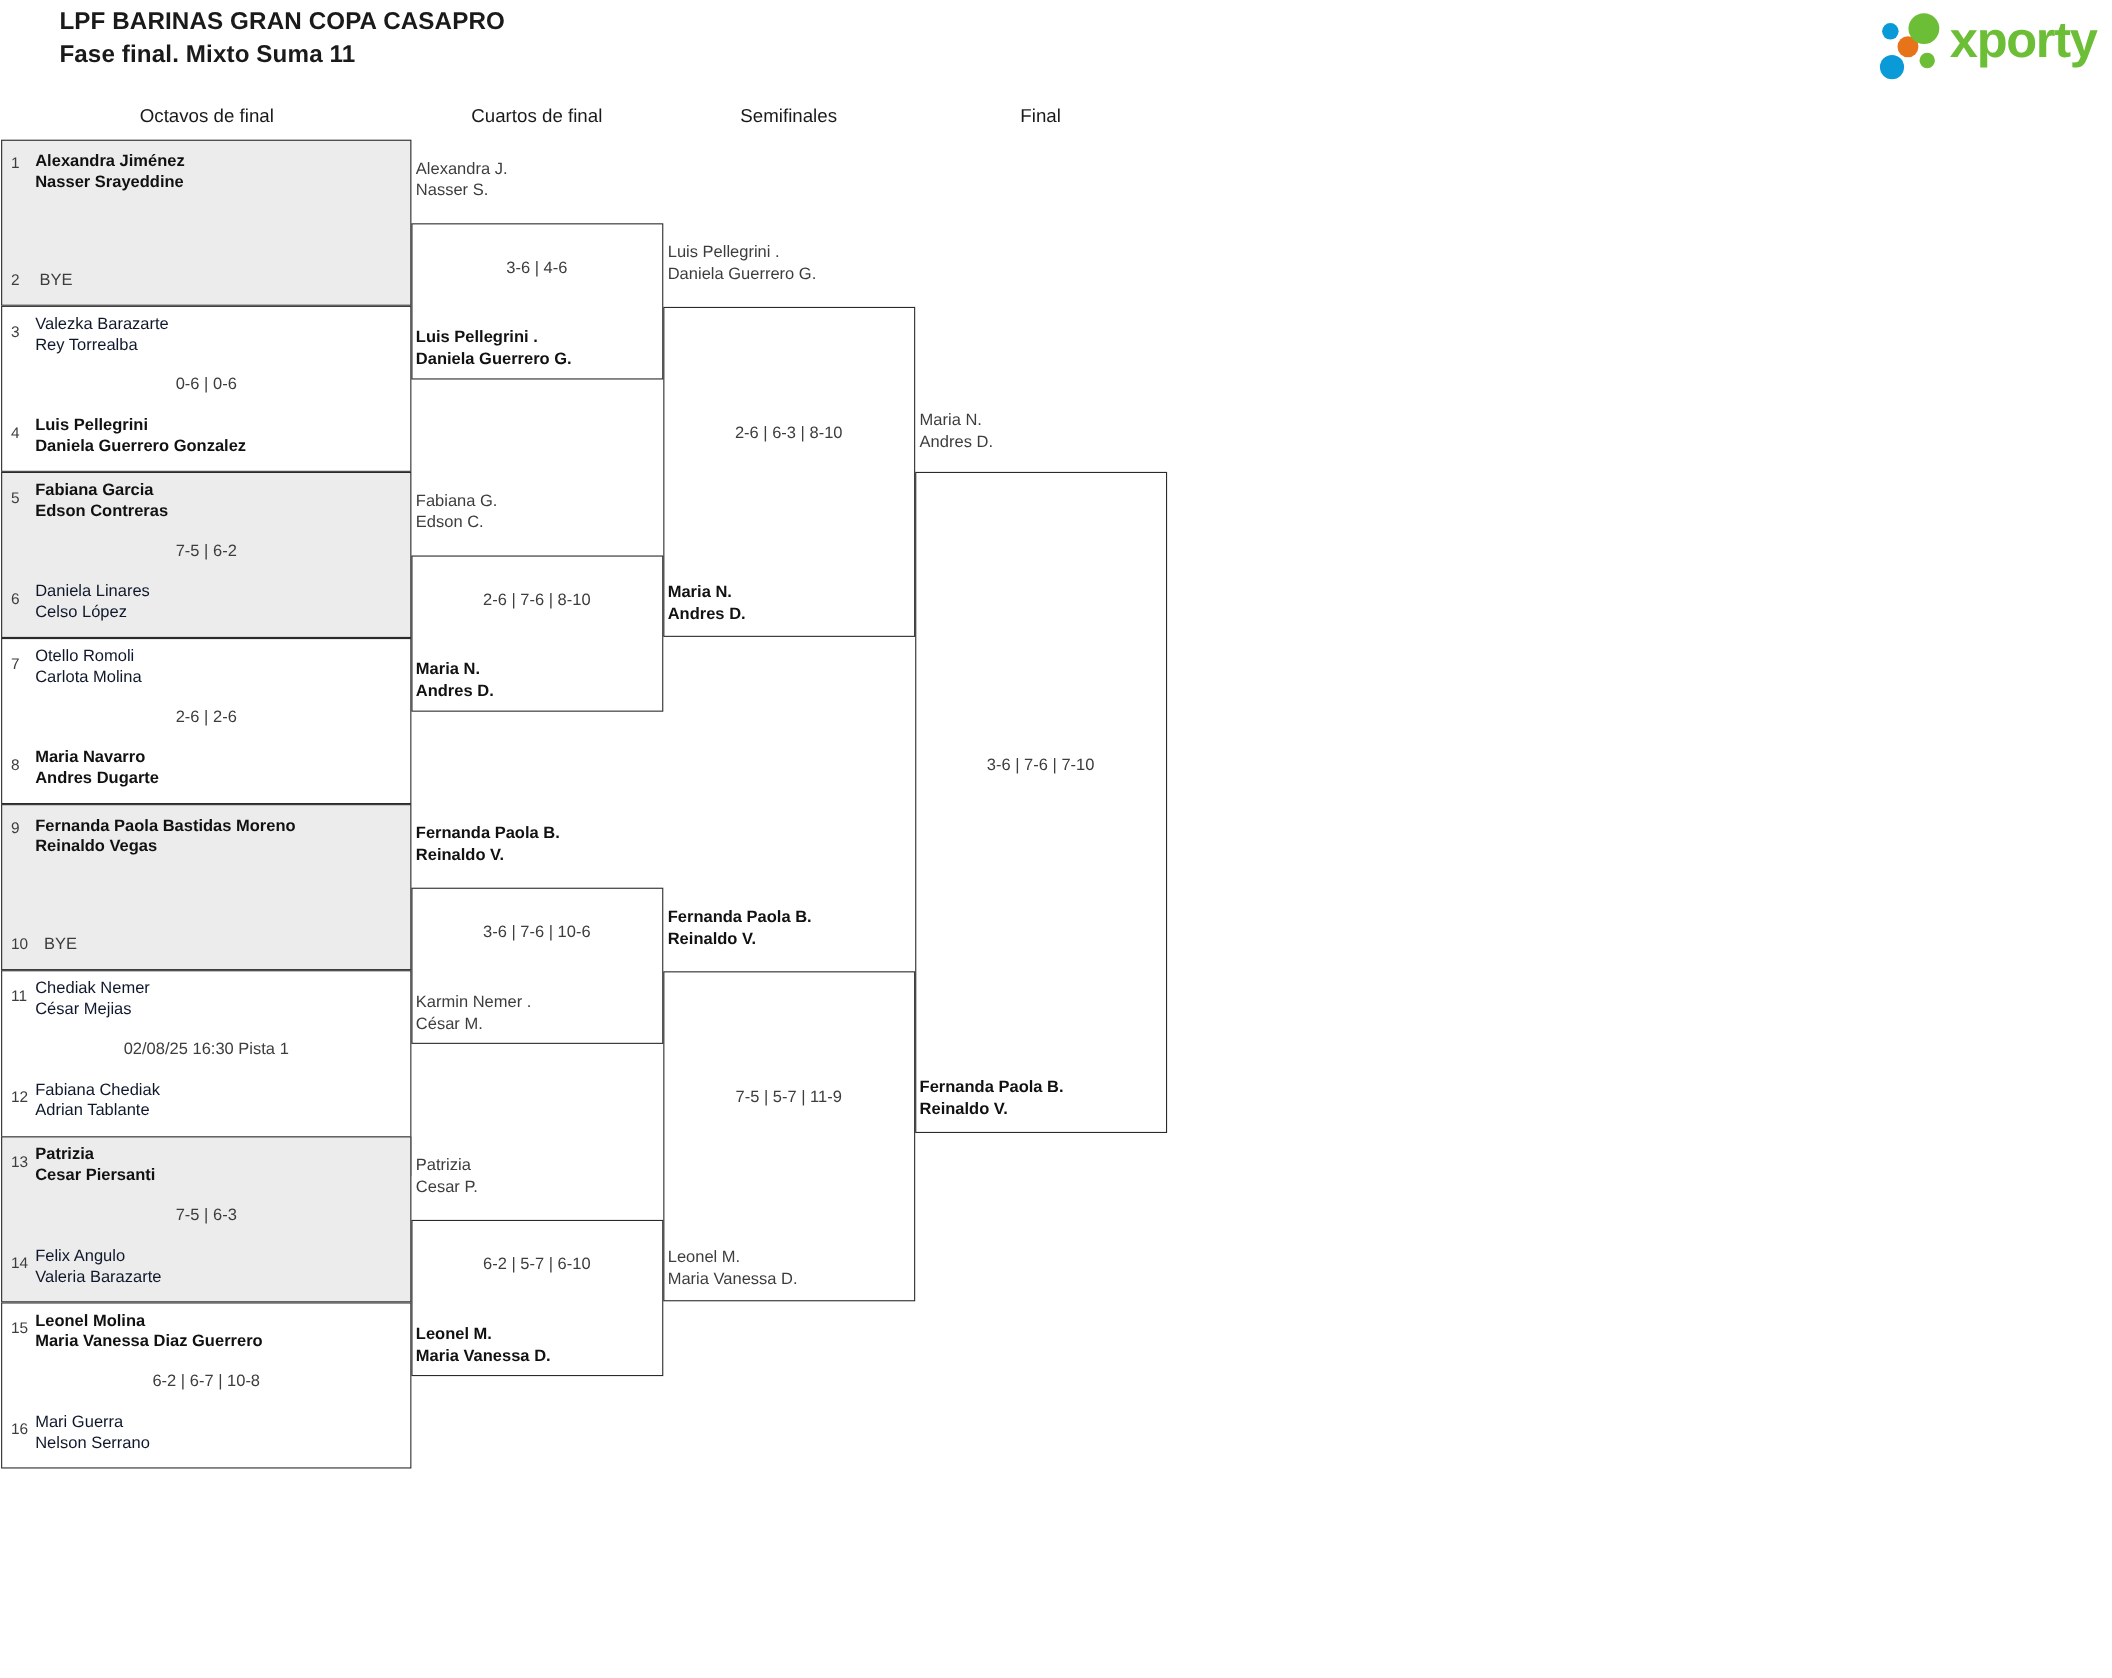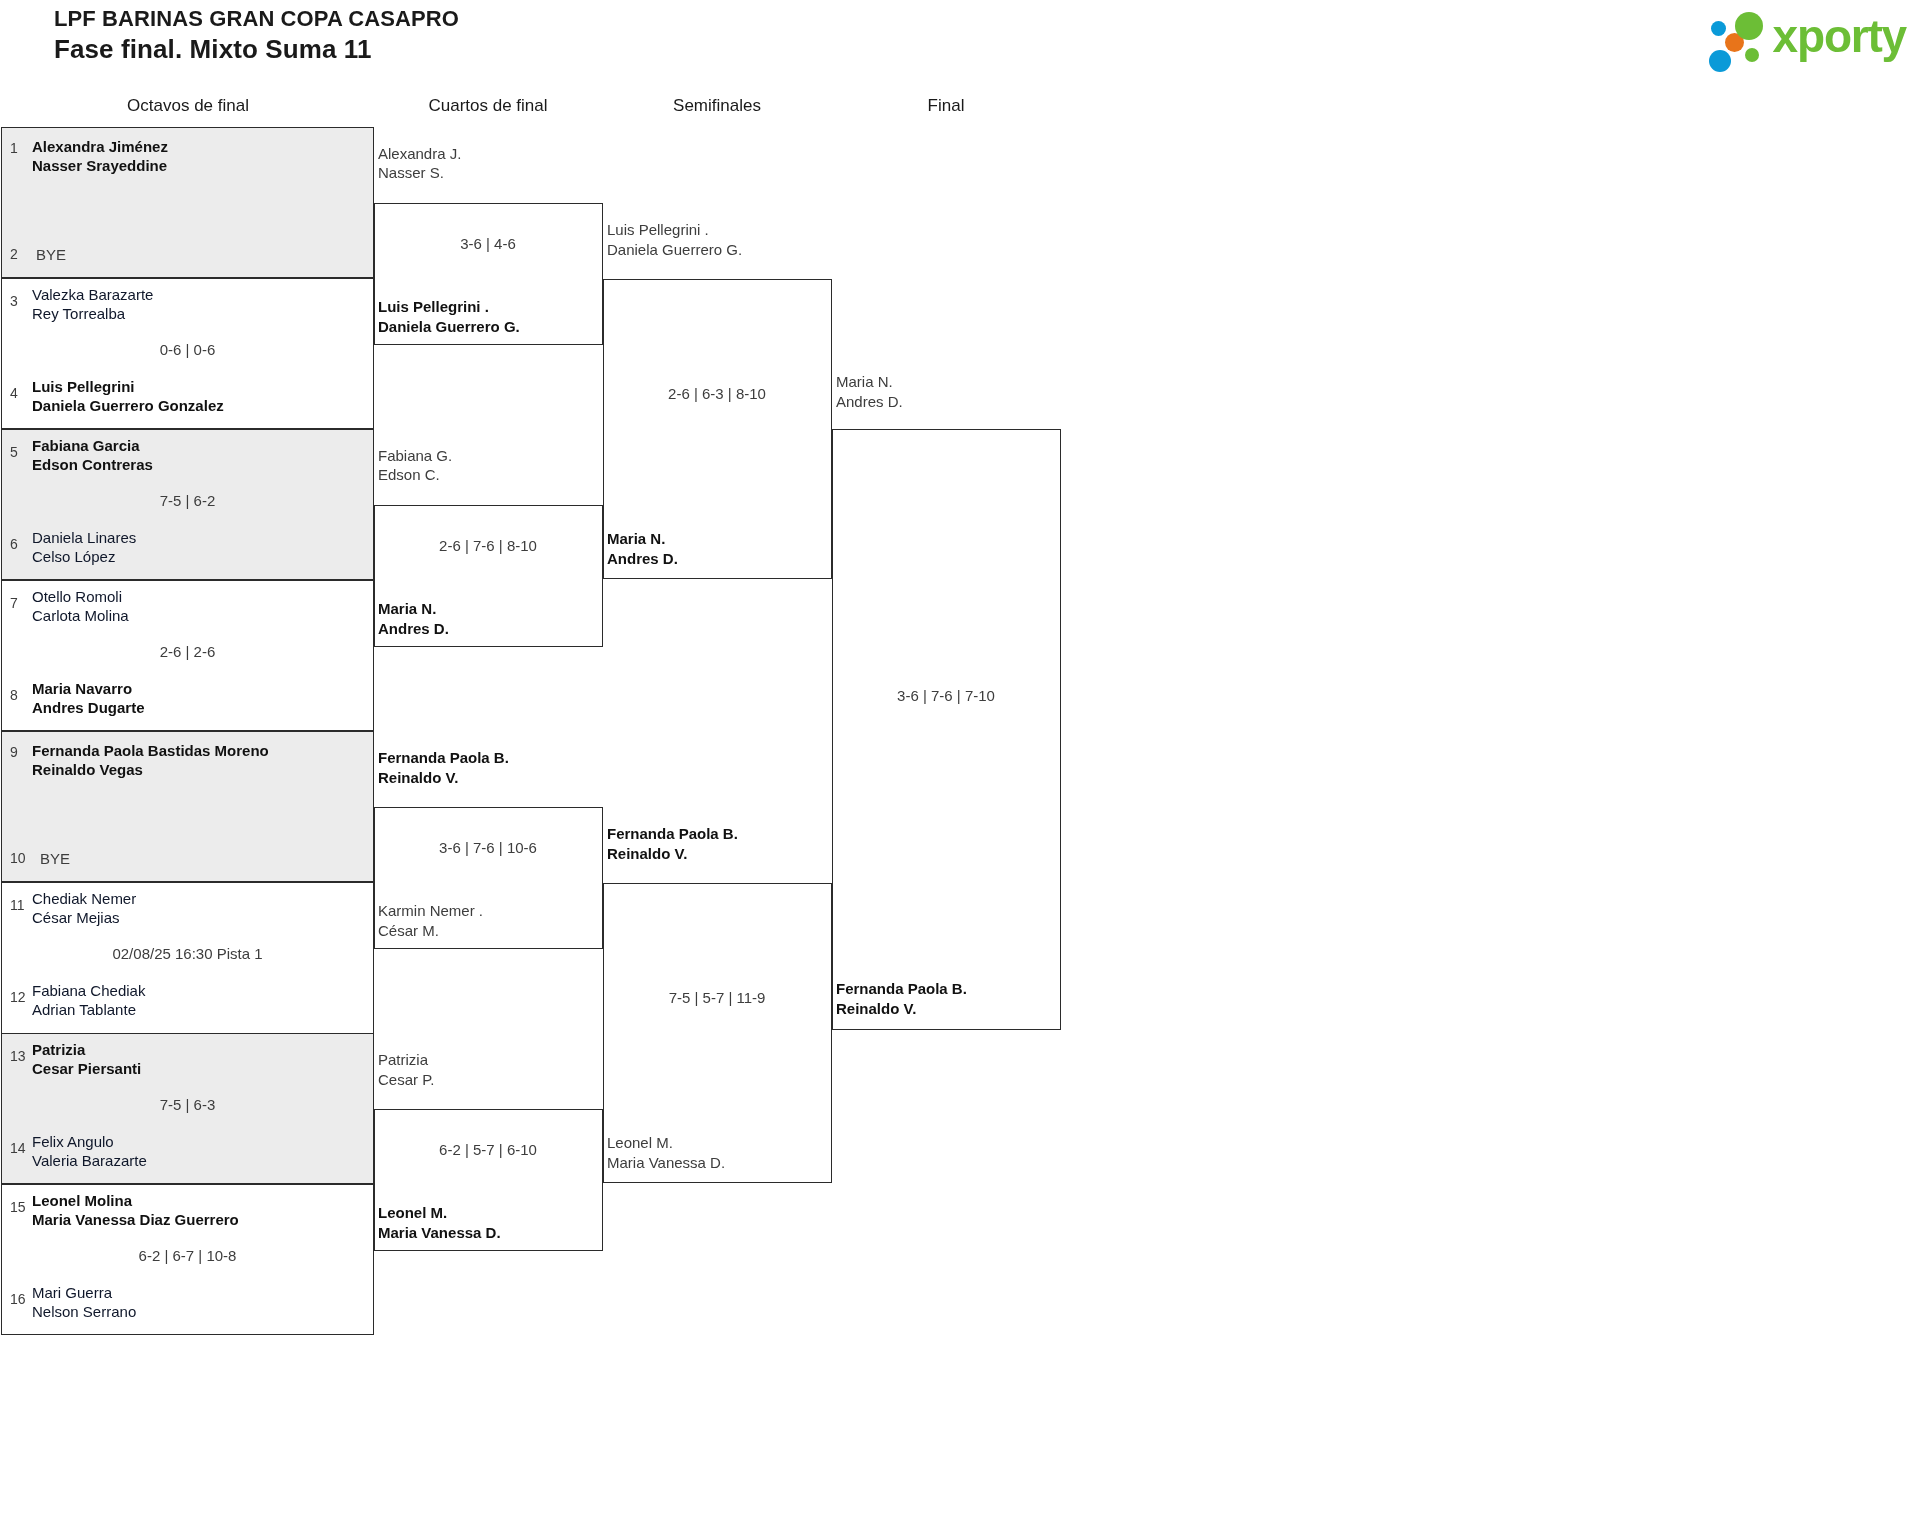--- a/index.html
+++ b/index.html
@@ -26,21 +26,21 @@
     margin-left: 48px;
   }
   .title-line1 {
     font-size: 22px;
     font-weight: 700;
     letter-spacing: 0.1px;
     line-height: 30px;
     white-space: nowrap;
   }
   .title-line2 {
-    font-size: 26px;
+    font-size: 22px;
     font-weight: 700;
     letter-spacing: 0.1px;
     line-height: 30px;
     white-space: nowrap;
   }
 
   .logo {
     position: absolute;
     right: 14px;
     top: 8px;

